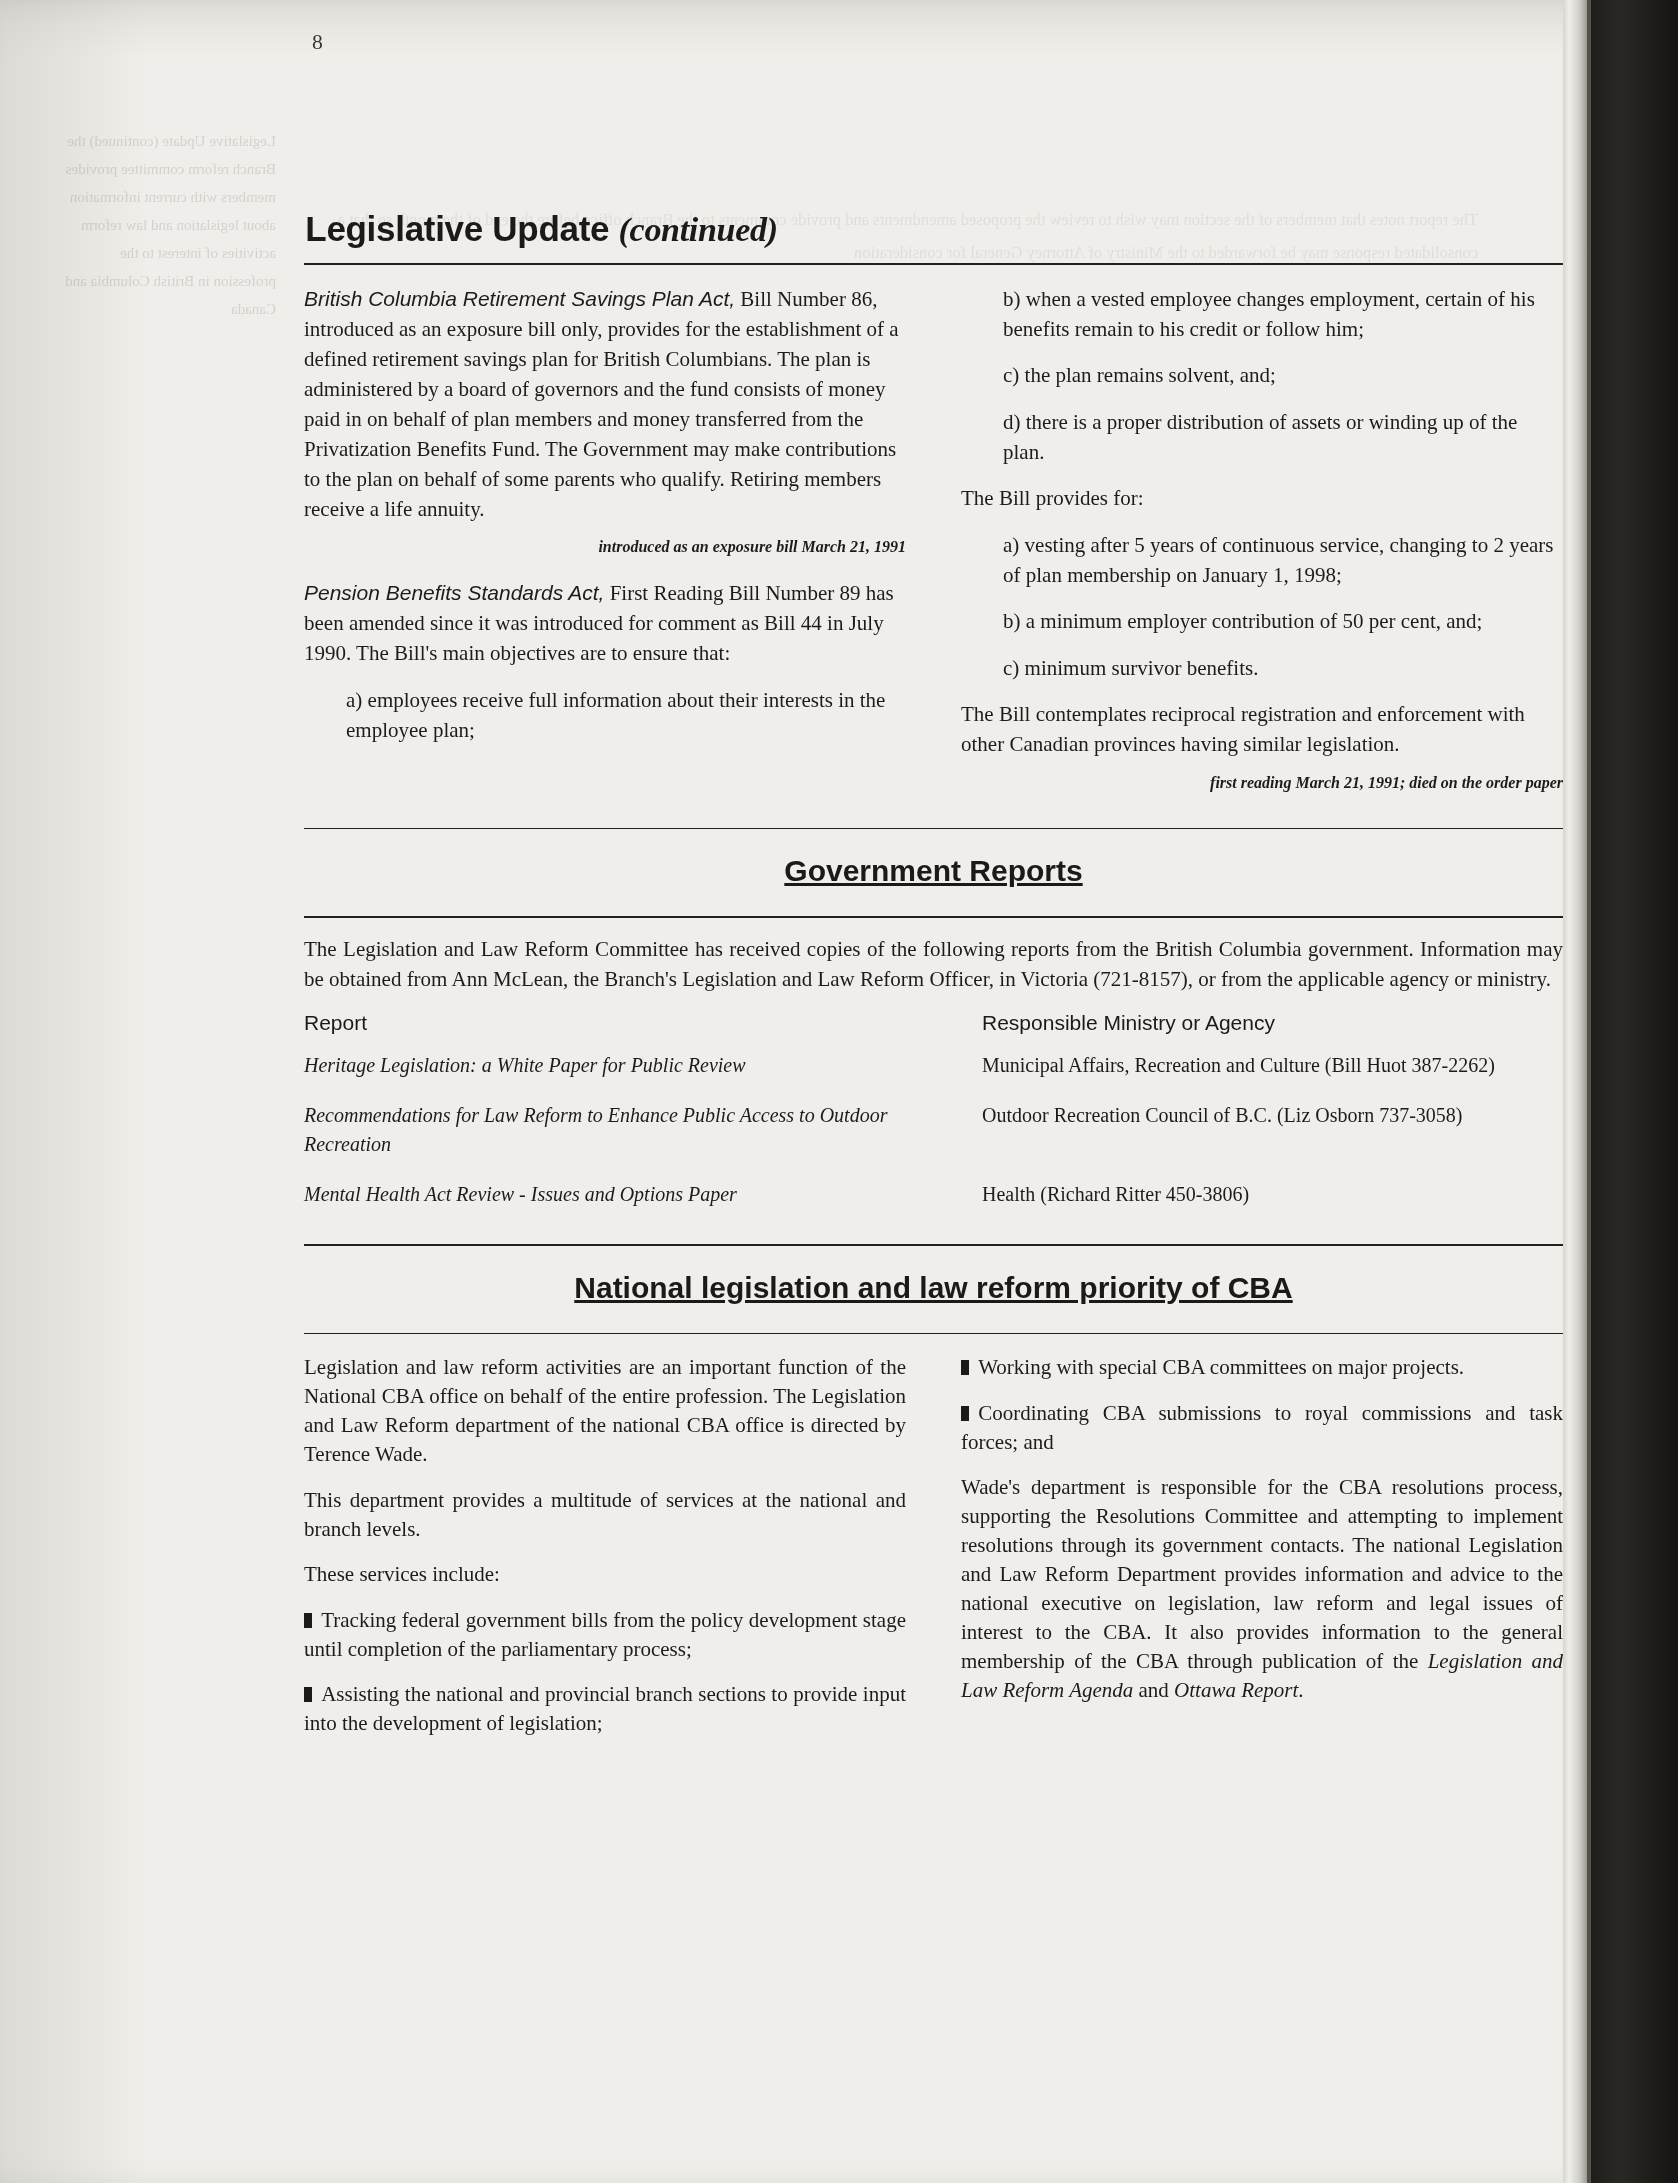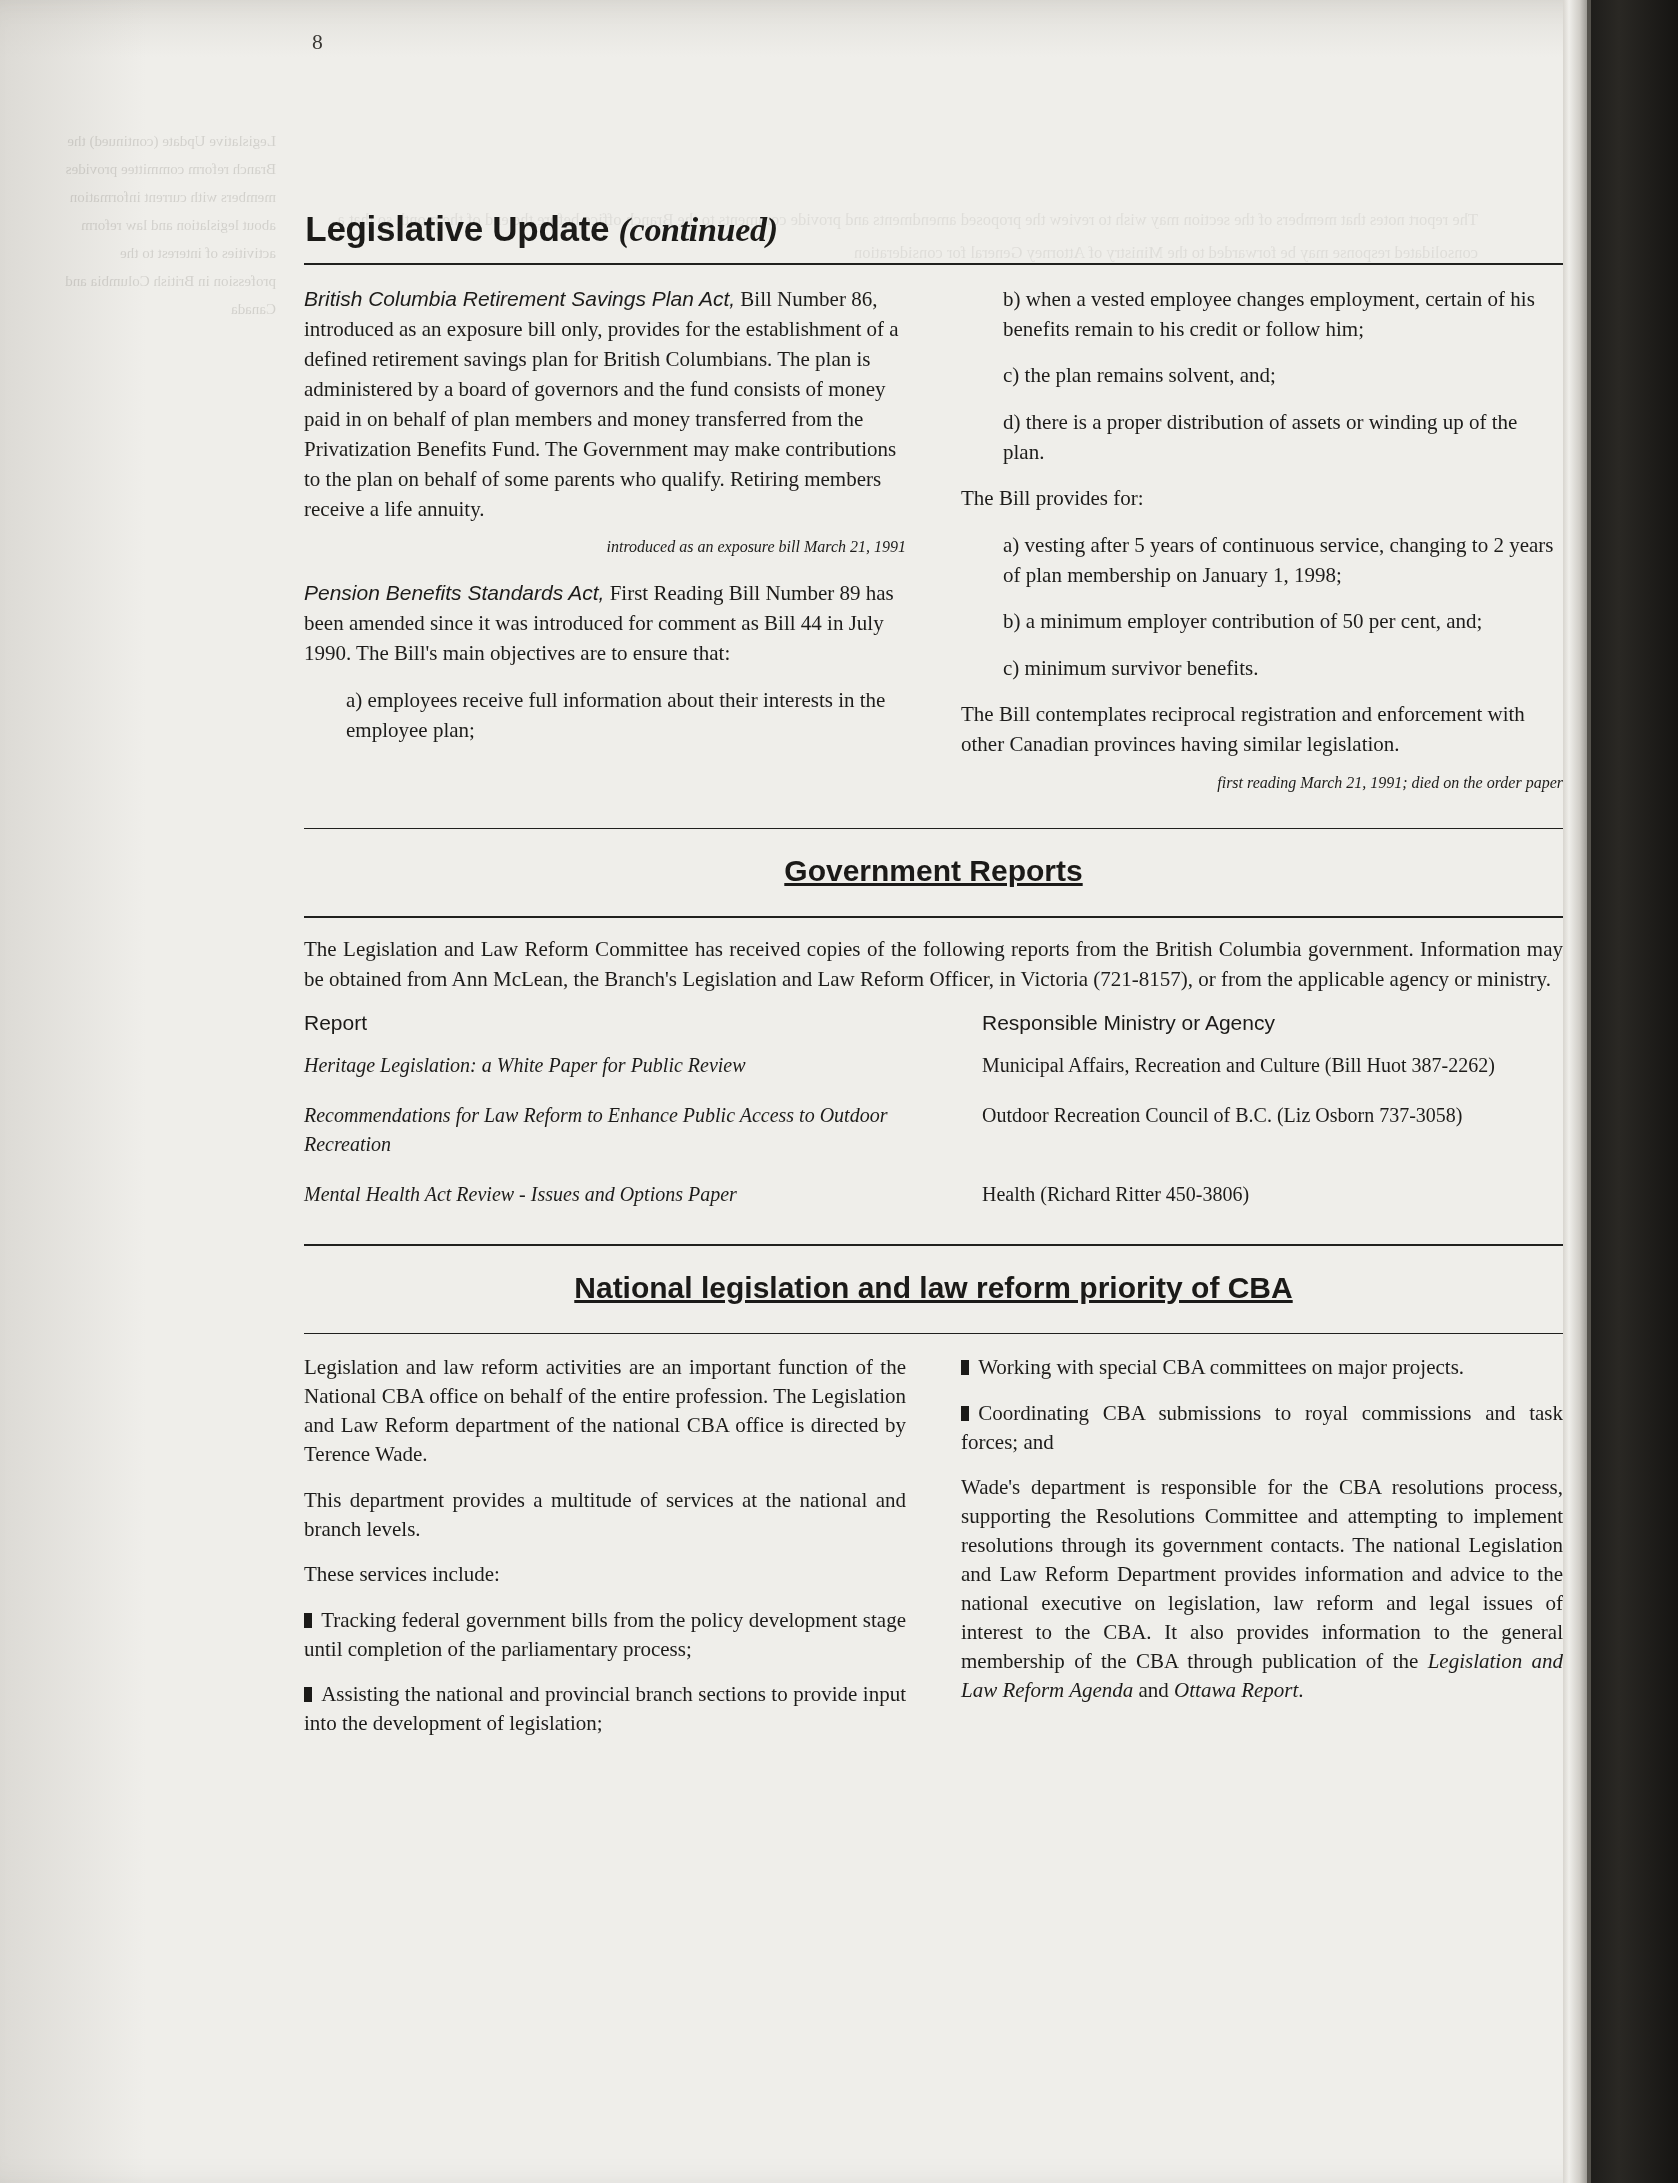--- a/index.html
+++ b/index.html
@@ -126,21 +126,21 @@
   }
   .lead-title {
     font-family: "Liberation Sans", sans-serif;
     font-weight: normal;
     font-style: italic;
     font-size: 21px;
   }
   .attrib {
     font-family: "Liberation Serif", serif;
     font-style: italic;
-    font-weight: normal;
+    font-weight: bold;
     font-size: 16px;
     text-align: right;
     line-height: 25px;
     margin: -6.3px 0 19px 0;
     color: #1d1c1a;
   }
   .indent {
     margin-left: 42px;
   }
   .indent p { margin-bottom: 16.5px; }

